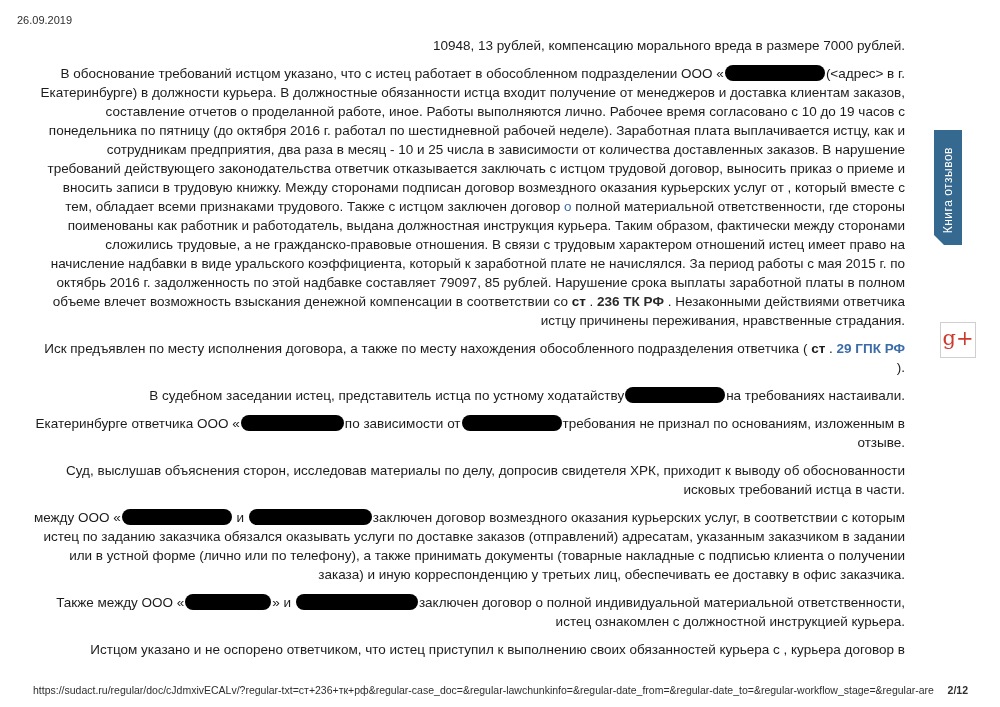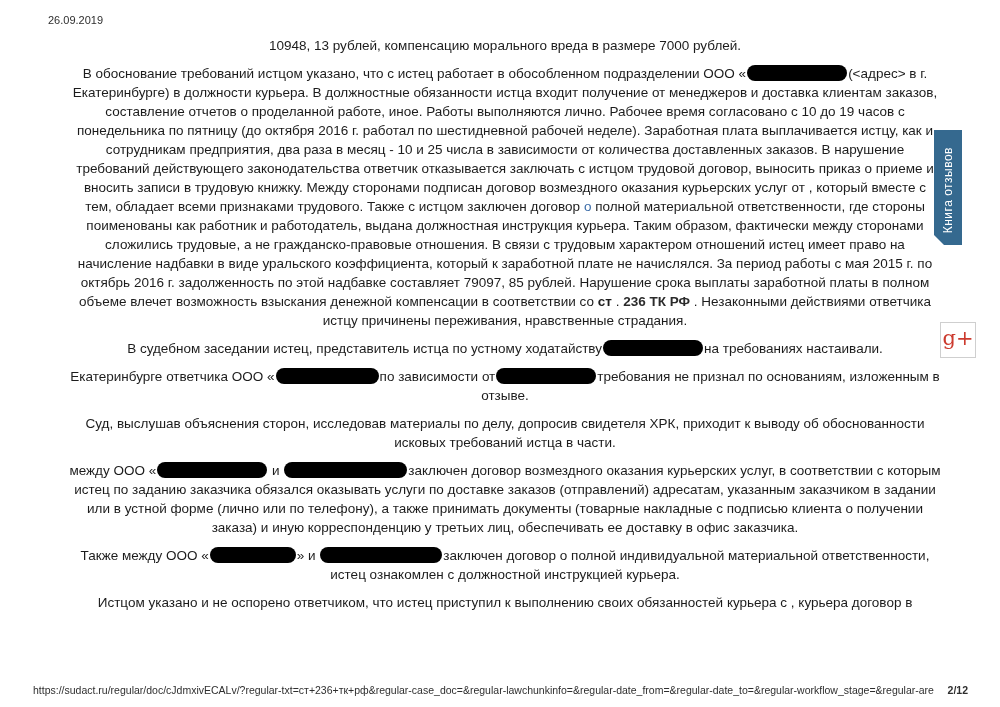--- a/index.html
+++ b/index.html
@@ -2,35 +2,35 @@
 <html><head>
 <meta charset="utf-8">
 <style>
   html,body{margin:0;padding:0;background:#fff;}
   .page{
     position:relative;width:1000px;height:707px;background:#ffffff;overflow:hidden;
     font-family:"Liberation Sans",sans-serif;color:#1c1c1c;
   }
   
   .print-header{
-    position:absolute;top:14px;left:48px;right:33px;height:14px;
+    position:absolute;top:14px;left:17px;right:33px;height:14px;
     font-size:11px;color:#2e2e2e;text-align:center;white-space:nowrap;
   }
   .print-date{position:absolute;left:0;top:0;}
   .print-footer{
     position:absolute;left:33px;right:32px;bottom:11px;
     display:flex;justify-content:space-between;align-items:baseline;
     font-size:10.5px;color:#2e2e2e;white-space:nowrap;
   }
   .footer-url{overflow:hidden;max-width:915px;}
   .footer-page{margin-left:14px;font-weight:bold;}
   
   .content{
     position:absolute;top:36px;left:33px;width:872px;
-    font-size:13.5px;line-height:19px;color:#1c1c1c;text-align:center;margin-left:36px;
+    font-size:13.5px;line-height:19px;color:#1c1c1c;text-align:right;
   }
   .para{margin:0 0 9px 0;}
   .redact{
     display:inline-block;height:16px;background:#000;border-radius:8px;
     vertical-align:text-bottom;margin:0 1px;
   }
   .b{font-weight:bold;}
   .link-inline{color:#3b6ca8;text-decoration:none;cursor:pointer;}
   .law-link{font-weight:bold;cursor:pointer;}
   .law-dark{color:#2b2b2b;}
@@ -62,20 +62,21 @@
 <div class="page">
 
   <div class="print-header"><span class="print-date">26.09.2019</span></div>
 
   <div class="content">
 
     <p class="para">10948, 13 рублей, компенсацию морального вреда в размере 7000 рублей.</p>
 
     <p class="para"><span>В обоснование требований истцом указано, что с истец работает в обособленном подразделении ООО «</span><span class="redact" style="width:100px"></span><span>(&lt;адрес&gt; в г. Екатеринбурге) в должности курьера. В должностные обязанности истца входит получение от менеджеров и доставка клиентам заказов, составление отчетов о проделанной работе, иное. Работы выполняются лично. Рабочее время согласовано с 10 до 19 часов с понедельника по пятницу (до октября 2016 г. работал по шестидневной рабочей неделе). Заработная плата выплачивается истцу, как и сотрудникам предприятия, два раза в месяц - 10 и 25 числа в зависимости от количества доставленных заказов. В нарушение требований действующего законодательства ответчик отказывается заключать с истцом трудовой договор, выносить приказ о приеме и вносить записи в трудовую книжку. Между сторонами подписан договор возмездного оказания курьерских услуг от , который вместе с тем, обладает всеми признаками трудового. Также с истцом заключен договор </span><a class="link-inline">о</a><span> полной материальной ответственности, где стороны поименованы как работник и работодатель, выдана должностная инструкция курьера. Таким образом, фактически между сторонами сложились трудовые, а не гражданско-правовые отношения. В связи с трудовым характером отношений истец имеет право на начисление надбавки в виде уральского коэффициента, который к заработной плате не начислялся. За период работы с мая 2015 г. по октябрь 2016 г. задолженность по этой надбавке составляет 79097, 85 рублей. Нарушение срока выплаты заработной платы в полном объеме влечет возможность взыскания денежной компенсации в соответствии со </span><span class="b">ст</span><span> . </span><a class="law-link law-dark">236 ТК РФ</a><span> . Незаконными действиями ответчика истцу причинены переживания, нравственные страдания.</span></p>
 
+    <p class="para"><span>Иск предъявлен по месту исполнения договора, а также по месту нахождения обособленного подразделения ответчика ( </span><span class="b">ст</span><span> . </span><a class="law-link law-blue">29 ГПК РФ</a><span> ).</span></p>
 
     <p class="para"><span>В судебном заседании истец, представитель истца по устному ходатайству</span><span class="redact" style="width:100px"></span><span>на требованиях настаивали.</span></p>
 
     <p class="para"><span>Екатеринбурге ответчика ООО «</span><span class="redact" style="width:103px"></span><span>по зависимости от</span><span class="redact" style="width:100px"></span><span>требования не признал по основаниям, изложенным в отзыве.</span></p>
 
     <p class="para"><span>Суд, выслушав объяснения сторон, исследовав материалы по делу, допросив свидетеля ХРК, приходит к выводу об обоснованности исковых требований истца в части.</span></p>
 
     <p class="para"><span>между ООО «</span><span class="redact" style="width:110px"></span><span> и </span><span class="redact" style="width:123px"></span><span>заключен договор возмездного оказания курьерских услуг, в соответствии с которым истец по заданию заказчика обязался оказывать услуги по доставке заказов (отправлений) адресатам, указанным заказчиком в задании или в устной форме (лично или по телефону), а также принимать документы (товарные накладные с подписью клиента о получении заказа) и иную корреспонденцию у третьих лиц, обеспечивать ее доставку в офис заказчика.</span></p>
 
     <p class="para"><span>Также между ООО «</span><span class="redact" style="width:86px"></span><span>» и </span><span class="redact" style="width:122px"></span><span>заключен договор о полной индивидуальной материальной ответственности, истец ознакомлен с должностной инструкцией курьера.</span></p>

